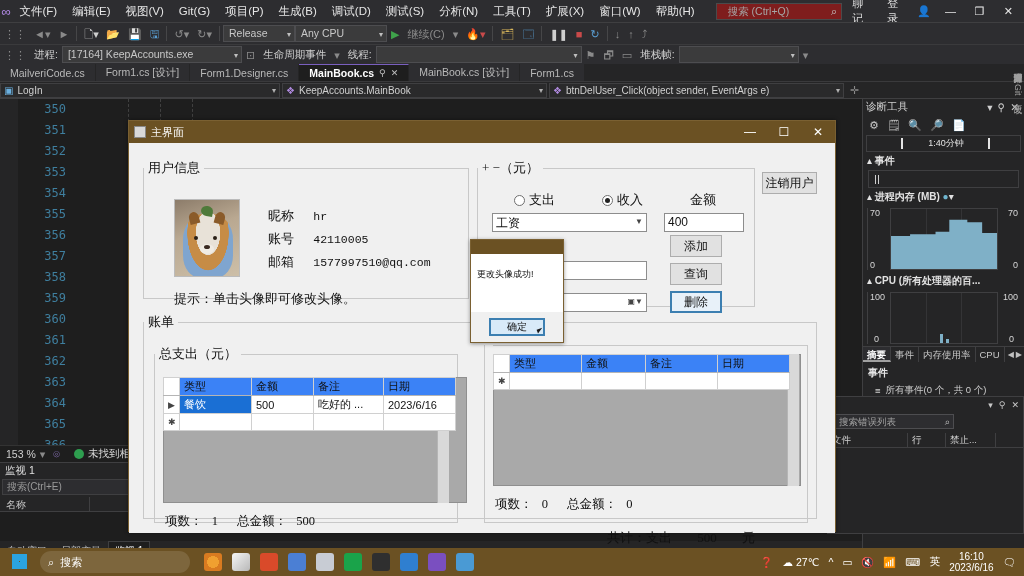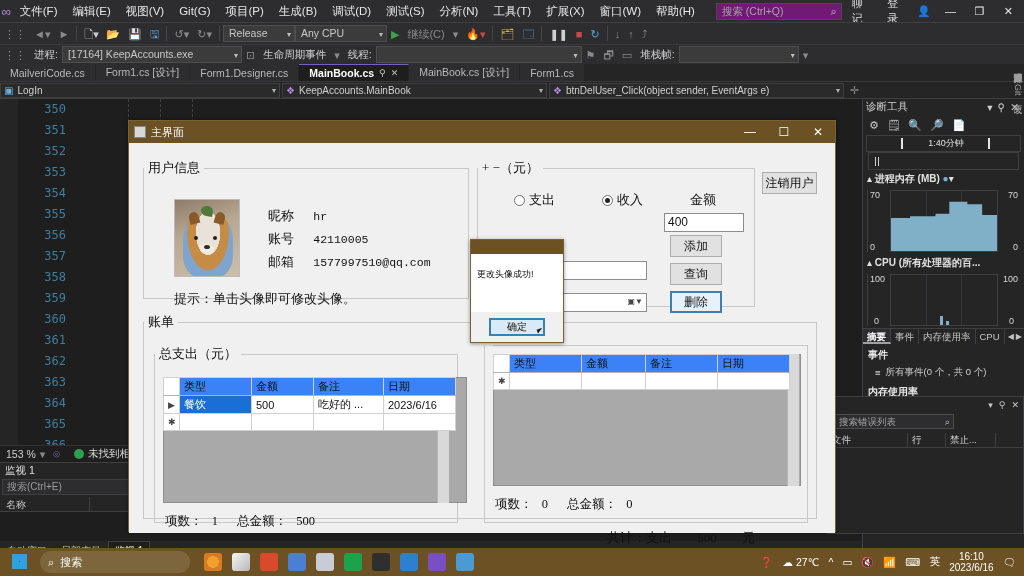--- a/index.html
+++ b/index.html
@@ -11,22 +11,22 @@
     position:relative;
   }
   .ide { position:absolute; inset:0; background:#1e1e1e; display:flex; flex-direction:column; }
 
   
   .titlebar { height:22px; background:#2d2d30; display:flex; align-items:center; flex:0 0 auto; }
   .vs-logo { width:26px; text-align:center; color:#b38ae8; font-size:13px; }
   .menu { display:flex; align-items:center; gap:1px; }
   .menu .mi { padding:2px 7px; color:#e6e6e6; font-size:11.5px; white-space:nowrap; }
   .searchbox {
-    margin-left:14px; width:230px; height:17px; background:#701a75; border:1px solid #4a4a4b;
-    color:#a5a5a5; font-size:10.5px; padding:0 18px 0 5px; line-height:15px; position:relative;
+    margin-left:14px; width:230px; height:17px; background:#7f1d1d; border:1px solid #4a4a4b;
+    color:#a5a5a5; font-size:10.5px; padding:0 18px 0 11px; line-height:15px; position:relative;
   }
   .searchbox .magn { position:absolute; right:4px; top:0px; color:#c8c8c8; font-size:11px; }
   .title-right { margin-left:auto; display:flex; align-items:center; gap:2px; padding-right:2px; }
   .title-right .acct { color:#e0e0e0; font-size:11px; padding:0 4px; }
   .winbtn { width:30px; height:21px; color:#e8e8e8; text-align:center; line-height:21px; font-size:11px; }
   .appname { color:#dcdcdc; font-size:11px; padding:0 10px; }
 
   
   .toolbar { height:22px; background:#2d2d30; display:flex; align-items:center; border-top:1px solid #3f3f41; flex:0 0 auto; }
   .tb { padding:0 4px; color:#cfcfcf; font-size:11px; height:20px; line-height:20px; }
@@ -408,20 +408,21 @@
         <span>🗒</span>
         <span>🔍</span>
         <span>🔎</span>
         <span>📄</span>
       </div>
       <div class="timeline">
         <div class="tick" style="left:22%"></div>
         <div class="tick" style="left:79%"></div>
         <div class="tlabel">1:40分钟</div>
       </div>
+      <div class="sect">▴ <span>事件</span></div>
       <div class="evrow">
           <span class="bar"></span>
         </div>
       <div class="sect">▴ <span>进程内存 (MB)</span> <span style="color:#6fb5cf">●</span>▾</div>
       <div class="graph">
         <div class="ax" style="left:2px;top:0">70</div>
         <div class="ax" style="left:2px;bottom:0">0</div>
         <div class="ax" style="right:2px;top:0">70</div>
         <div class="ax" style="right:2px;bottom:0">0</div>
         <div class="plot">
@@ -552,20 +553,24 @@
       <legend>+ −（元）</legend>
       <div class="radio" style="position:absolute; left:36px; top:14px;">
         <span class="dot"></span>
         <span>支出</span>
       </div>
       <div class="radio on" style="position:absolute; left:124px; top:14px;">
         <span class="dot"></span>
         <span>收入</span>
       </div>
       <div style="position:absolute; left:212px; top:14px; font-family:'Liberation Serif',serif; font-size:13px;">金额</div>
+      <div class="wcombo" style="position:absolute; left:14px; top:36px; width:155px;">
+        <span>工资</span>
+        <span class="cv">▼</span>
+      </div>
       <div class="winput" style="position:absolute; left:186px; top:36px; width:80px;">
         <span>400</span>
       </div>
       <div style="position:absolute; left:14px; top:62px; font-family:'Liberation Serif',serif; font-size:13px;">备注</div>
       <div class="winput" style="position:absolute; left:14px; top:84px; width:155px;">
         <span></span>
       </div>
       <div class="wcombo" style="position:absolute; left:14px; top:116px; width:155px;">
         <span></span>
         <span class="cv">▣▼</span>

